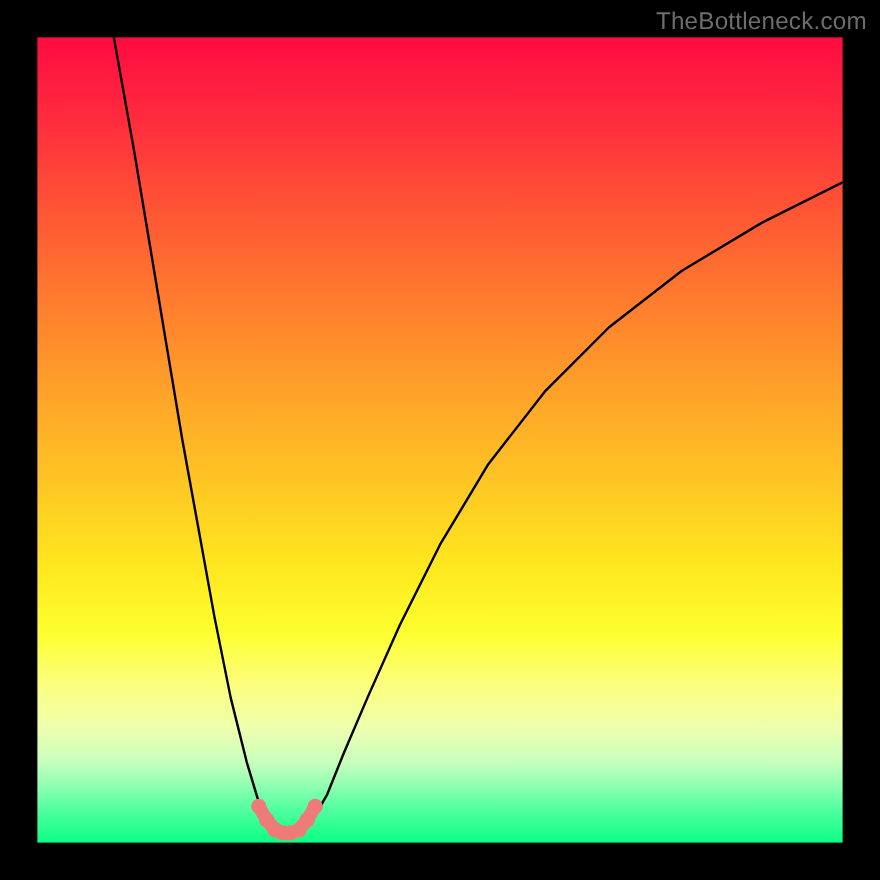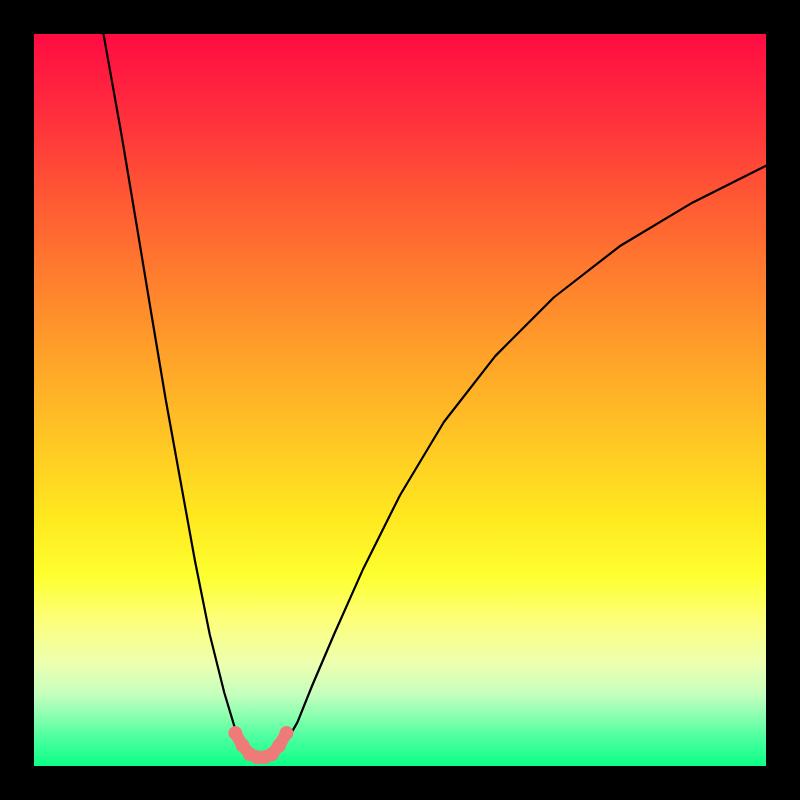--- a/index.html
+++ b/index.html
@@ -54,20 +54,21 @@
     position: absolute;
     inset: 0;
     width: 732px;
     height: 732px;
   }
 </style>
 </head>
 <body>
 
 <div class="frame">
+  <div class="watermark">TheBottleneck.com</div>
 
   <div class="plot-area">
     <svg class="curves" viewBox="0 0 732 732" preserveAspectRatio="none">
       <polyline id="pl-left" fill="none" stroke="#000" stroke-width="2.2" stroke-linecap="round" stroke-linejoin="round" points="69.5,0.0 87.8,102.5 102.5,190.3 117.1,278.2 131.8,366.0 146.4,446.5 161.0,527.0 175.7,600.2 190.3,658.8 201.3,695.4 208.6,713.7"></polyline>
       <polyline id="pl-right" fill="none" stroke="#000" stroke-width="2.2" stroke-linecap="round" stroke-linejoin="round" points="248.9,713.7 263.5,688.1 278.2,651.5 300.1,600.2 329.4,534.4 366.0,461.2 409.9,388.0 461.2,322.1 519.7,263.5 585.6,212.3 658.8,168.4 732.0,131.8"></polyline>
       <polyline id="pl-trough" fill="none" stroke="#ef7b79" stroke-width="12" stroke-linecap="round" stroke-linejoin="round" points="201.3,699.1 208.6,711.5 215.9,720.3 223.3,723.2 230.6,723.2 237.9,720.3 245.2,711.5 252.5,699.1"></polyline>
       <g id="trough-dots">
           <circle cx="201.3" cy="699.1" r="7" fill="#ef7b79"></circle>
           <circle cx="208.6" cy="711.5" r="7" fill="#ef7b79"></circle>
           <circle cx="215.9" cy="720.3" r="7" fill="#ef7b79"></circle>

